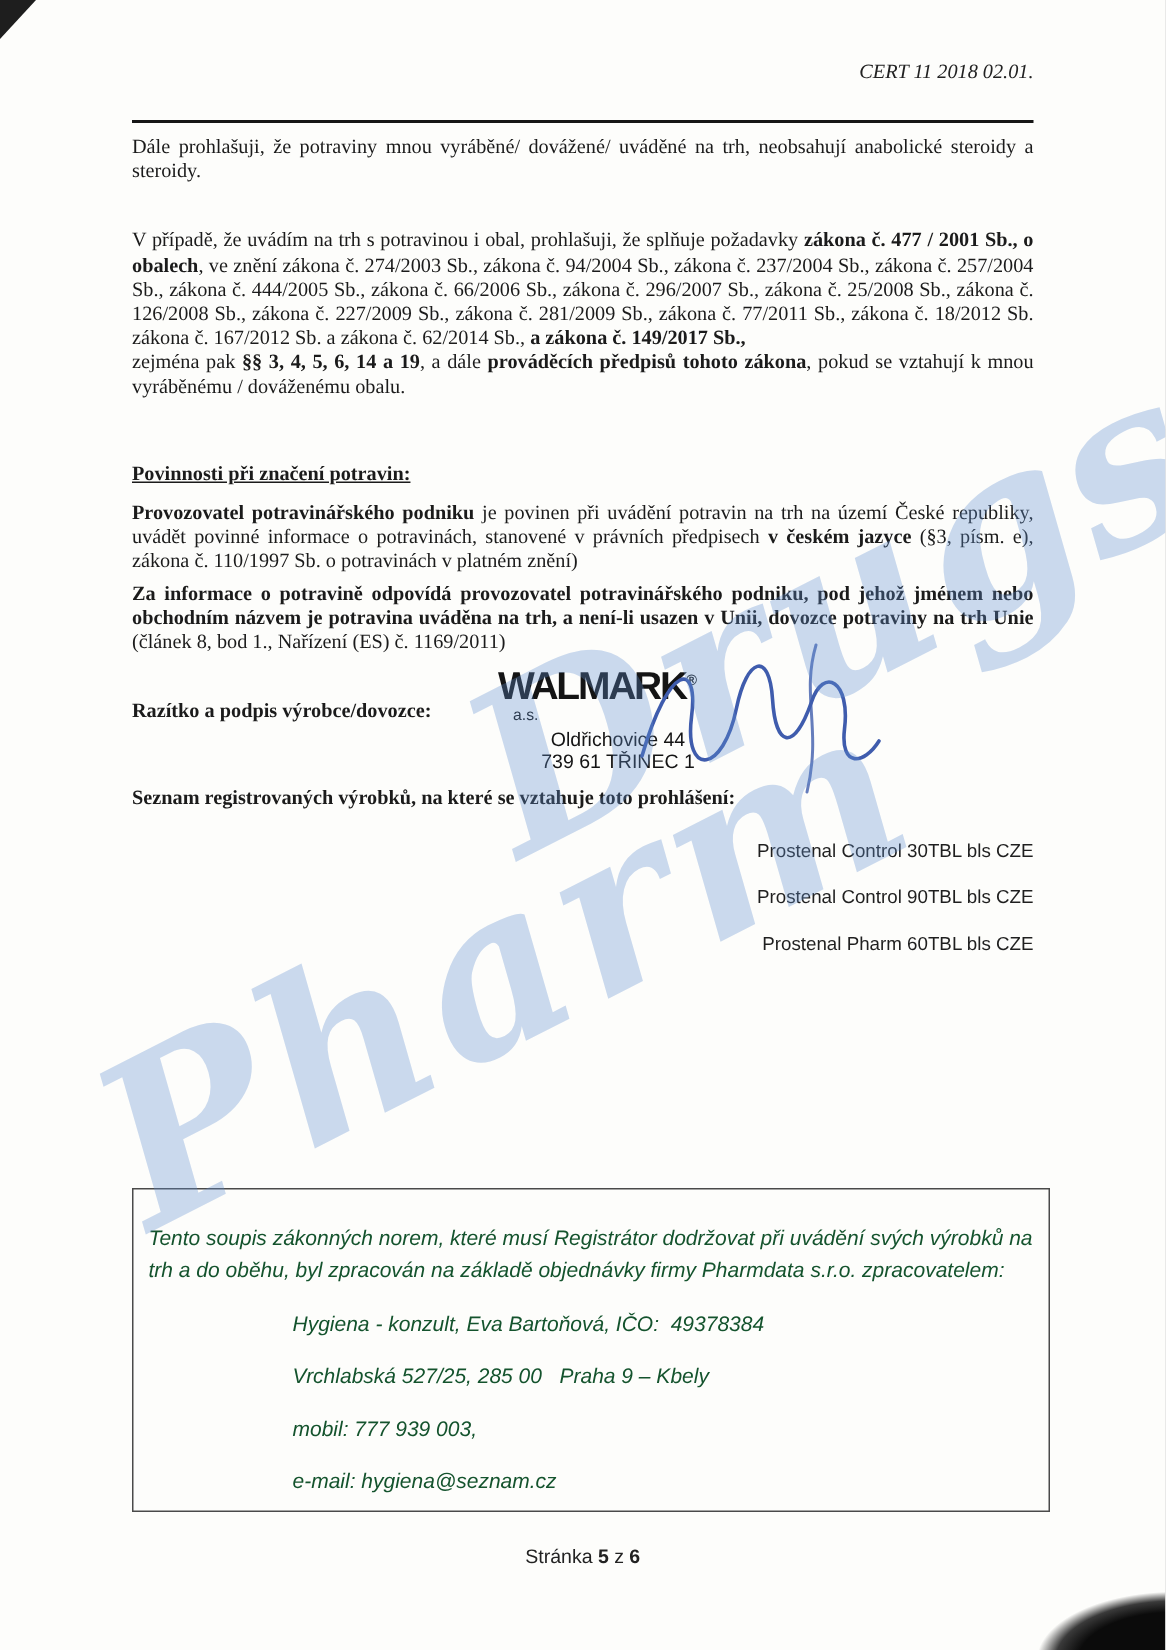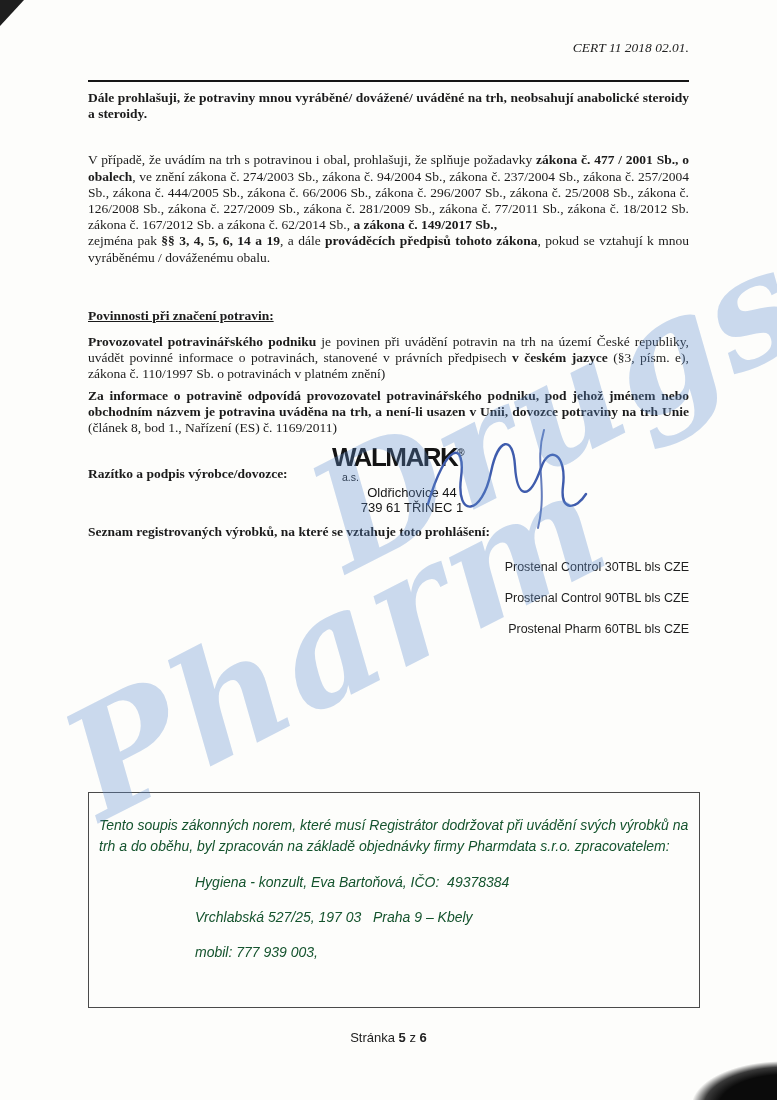--- a/index.html
+++ b/index.html
@@ -7,21 +7,21 @@
         font-family:"Liberation Serif", serif;color:#1b1b1b;}
   .b{font-weight:bold;}
 
   .corner-tl{position:absolute;top:0;left:0;width:0;height:0;
              border-top:26px solid #1e1e1e;border-right:24px solid transparent;}
   .header-ref{position:absolute;top:40px;right:88px;font-style:italic;font-size:13.5px;color:#222;}
   .top-rule{position:absolute;top:80px;left:88px;width:601px;border-top:2px solid #161616;}
 
   .doc-body{position:absolute;top:90px;left:88px;width:601px;font-size:13.5px;line-height:16.2px;text-align:justify;}
   .doc-body p{margin:0;}
-  .p-decl{font-weight:bold;margin-bottom:30px !important;}
+  .p-decl{font-weight:normal;margin-bottom:30px !important;}
   .p-pack{margin-bottom:42px !important;}
   .h-label{font-weight:bold;text-decoration:underline;margin-bottom:10px !important;}
   .p-op{margin-bottom:5px !important;}
   .p-resp{font-weight:normal;}
 
   .stamp-row{position:relative;margin-top:30px;height:36px;}
   .stamp-label{font-weight:bold;}
   .stamp-block{position:absolute;left:230px;top:-22px;width:170px;font-family:"Liberation Sans", sans-serif;color:#141414;margin-left:14px;}
   .stamp-logo{font-size:26px;font-weight:bold;letter-spacing:-1.5px;line-height:1;white-space:nowrap;}
   .stamp-reg{font-size:10px;vertical-align:super;letter-spacing:0;}
@@ -98,22 +98,23 @@
       <div class="product-item">Prostenal Control 30TBL bls CZE</div>
       <div class="product-item">Prostenal Control 90TBL bls CZE</div>
       <div class="product-item">Prostenal Pharm 60TBL bls CZE</div>
     </div>
 
   </div>
 
   <div class="processor-box">
     <p class="box-intro">Tento soupis zákonných norem, které musí Registrátor dodržovat při uvádění svých výrobků na trh a do oběhu, byl zpracován na základě objednávky firmy Pharmdata s.r.o. zpracovatelem:</p>
     <div class="box-line">Hygiena - konzult, Eva Bartoňová, IČO:  49378384</div>
-    <div class="box-line">Vrchlabská 527/25, 197 03   Praha 9 – Kbely</div>
+    <div class="box-line">Vrchlabská 527/25, 285 00   Praha 9 – Kbely</div>
     <div class="box-line">mobil: 777 939 003,</div>
+    <div class="box-line">e-mail: hygiena@seznam.cz</div>
   </div>
 
   <div class="wm wm-1">Pharm</div>
   <div class="wm wm-2">Drugs</div>
 
   <div class="footer"><span>Stránka </span><span class="b">5</span><span> z </span><span class="b">6</span></div>
 
   <div class="smudge-br"></div>
 
 </div>

